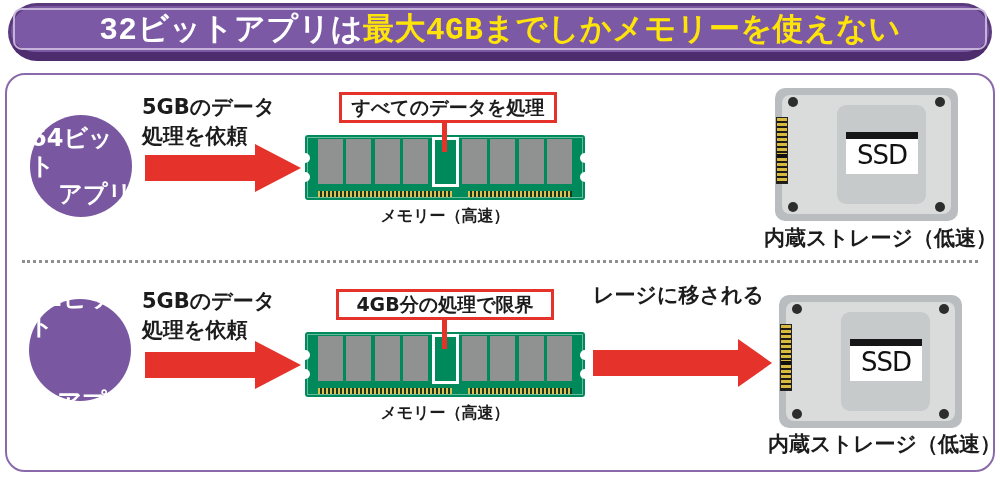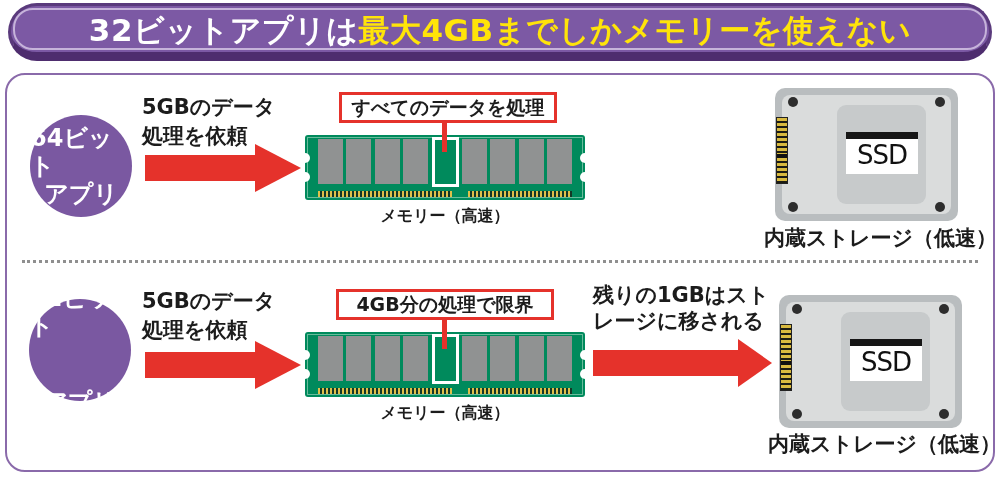--- a/index.html
+++ b/index.html
@@ -8,39 +8,39 @@
     font-family:"DejaVu Sans","Liberation Sans",sans-serif;
     color:#1c1c1c;background:#ffffff;
   }
   
   .banner{
     position:absolute;left:8px;top:3px;width:984px;height:58px;
     background:#7c59a4;border:3px solid #5a3a7c;border-bottom-width:9px;
     border-bottom-color:#4e2d6e;border-radius:29px;box-sizing:border-box;
   }
   .banner-inner{
-    position:absolute;inset:2px;border:2px solid #c6b3da;border-radius:20px;
-    display:flex;align-items:flex-start;justify-content:center;white-space:nowrap;
+    position:absolute;inset:2px;border:2px solid #c6b3da;border-radius:9px;
+    display:flex;align-items:center;justify-content:center;white-space:nowrap;font-family:Liberation Mono, monospace;
   }
   .banner-inner span{font-size:31px;font-weight:bold;letter-spacing:.5px;}
   .banner-white{color:#ffffff;}
   .banner-yellow{color:#ffe409;}
   
   .panel{
     position:absolute;left:5px;top:73px;width:990px;height:399px;
     background:#ffffff;border:2px solid #8a6aaa;border-radius:20px;box-sizing:border-box;
   }
   .divider{
     position:absolute;left:22px;top:260px;width:956px;height:0;
     border-top:3px dotted #8f8f8f;
   }
   
   .app-circle{
     position:absolute;width:102px;height:102px;border-radius:50%;
-    background:#7a58a1;display:flex;flex-direction:column;align-items:center;
+    background:#7a58a1;display:flex;flex-direction:column;align-items:flex-end;
     justify-content:center;color:#ffffff;font-weight:bold;font-size:24px;line-height:28px;
   }
   
   .req-text{position:absolute;font-size:21px;font-weight:bold;line-height:29px;white-space:nowrap;}
   .transfer-text{position:absolute;font-size:21px;font-weight:bold;line-height:26px;white-space:nowrap;}
   .mem-label{position:absolute;width:280px;text-align:center;font-size:16px;font-weight:bold;white-space:nowrap;}
   .storage-label{position:absolute;width:224px;text-align:center;font-size:21px;font-weight:bold;white-space:nowrap;}
   
   .arrow-shaft{position:absolute;background:#e5322b;}
   .arrow-head{position:absolute;width:0;height:0;
@@ -186,21 +186,20 @@
     <div class="pins pins-right"></div>
     <div class="notch" style="left:-5px;top:18px;"></div>
     <div class="notch" style="left:-5px;top:37px;"></div>
     <div class="notch" style="right:-5px;top:18px;"></div>
     <div class="notch" style="right:-5px;top:37px;"></div>
   </div>
 
   <div class="mem-label" style="left:305px;top:403px;">メモリー（高速）</div>
 
   <div class="transfer-text" style="left:593px;top:282px;">
-    <div>残りの1GBはスト</div>
     <div>レージに移される</div>
   </div>
 
   <div class="arrow-shaft" style="left:593px;top:350px;width:145px;height:26px;"></div>
   <div class="arrow-head small" style="left:738px;top:339px;"></div>
 
   <div class="ssd" style="left:779px;top:295px;">
     <div class="ssd-panel"></div>
     <div class="screw" style="left:13px;top:9px;"></div>
     <div class="screw" style="right:13px;top:9px;"></div>

